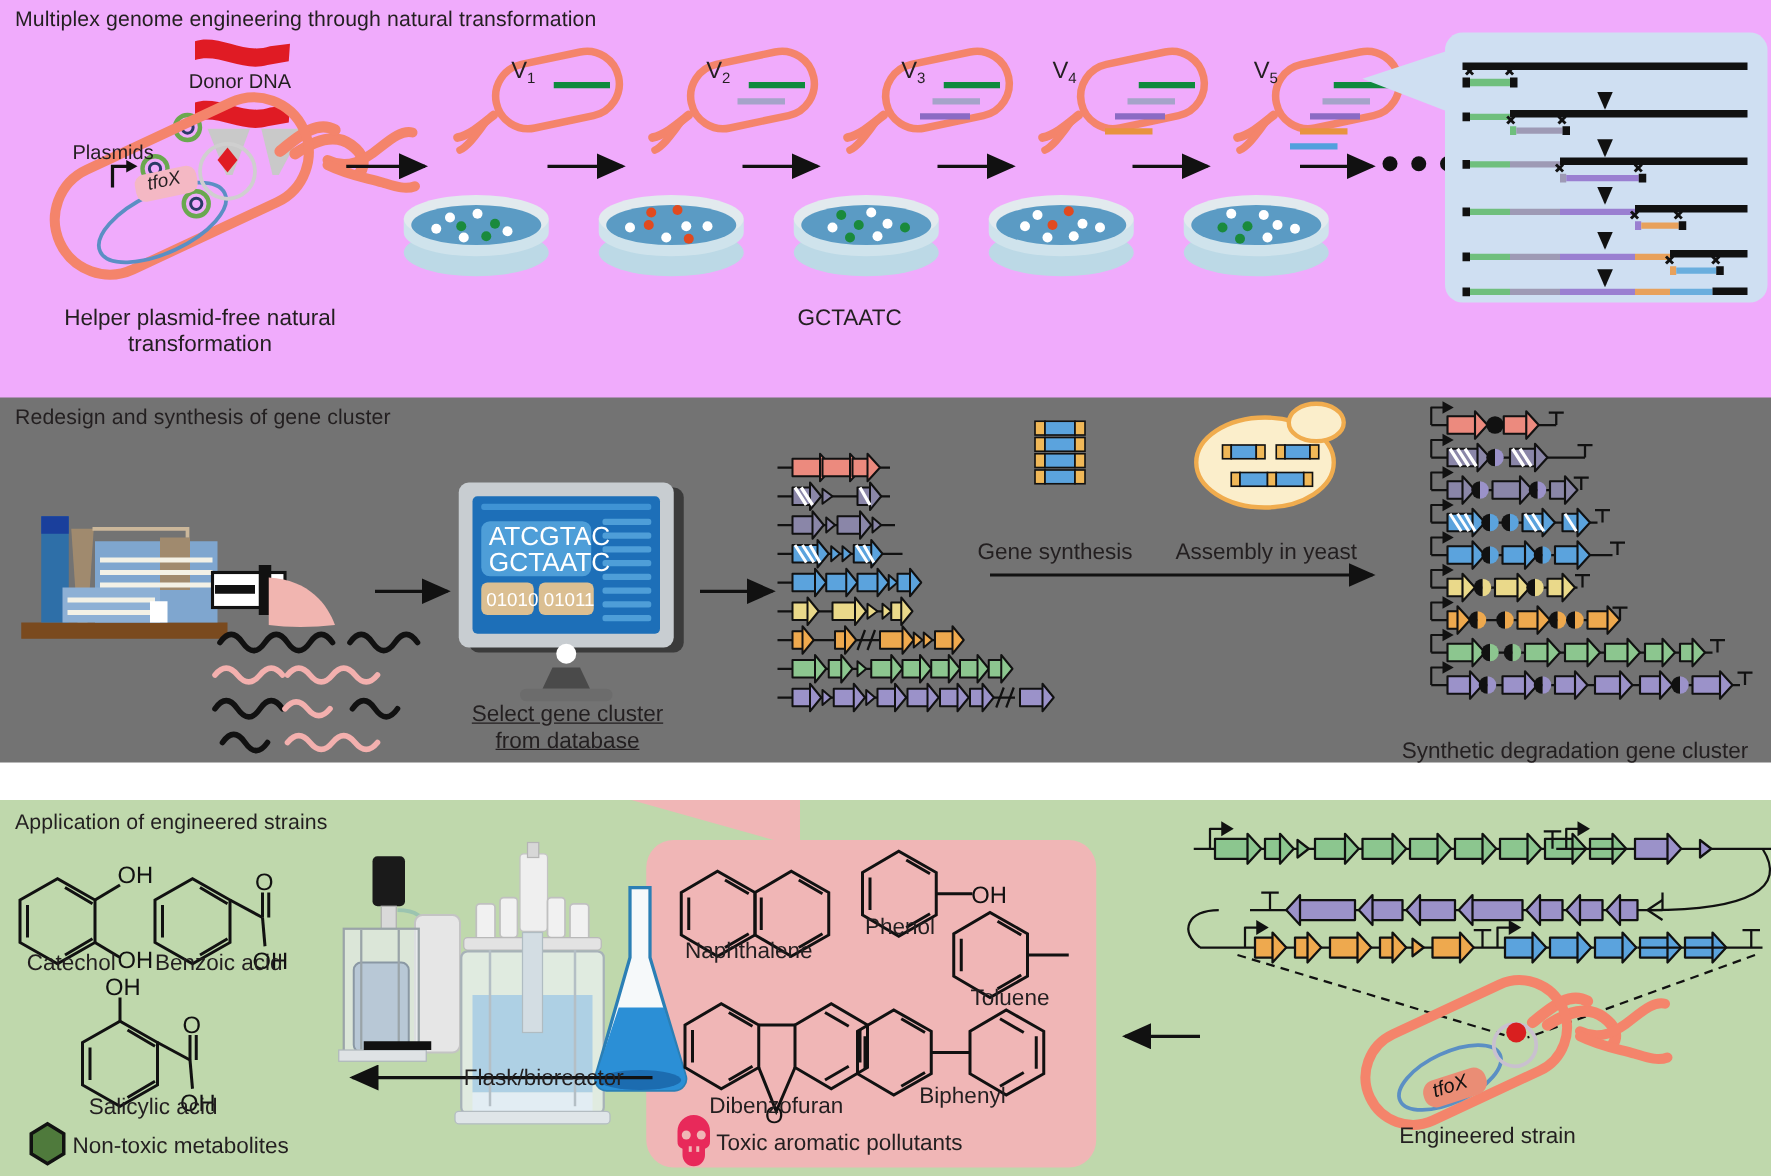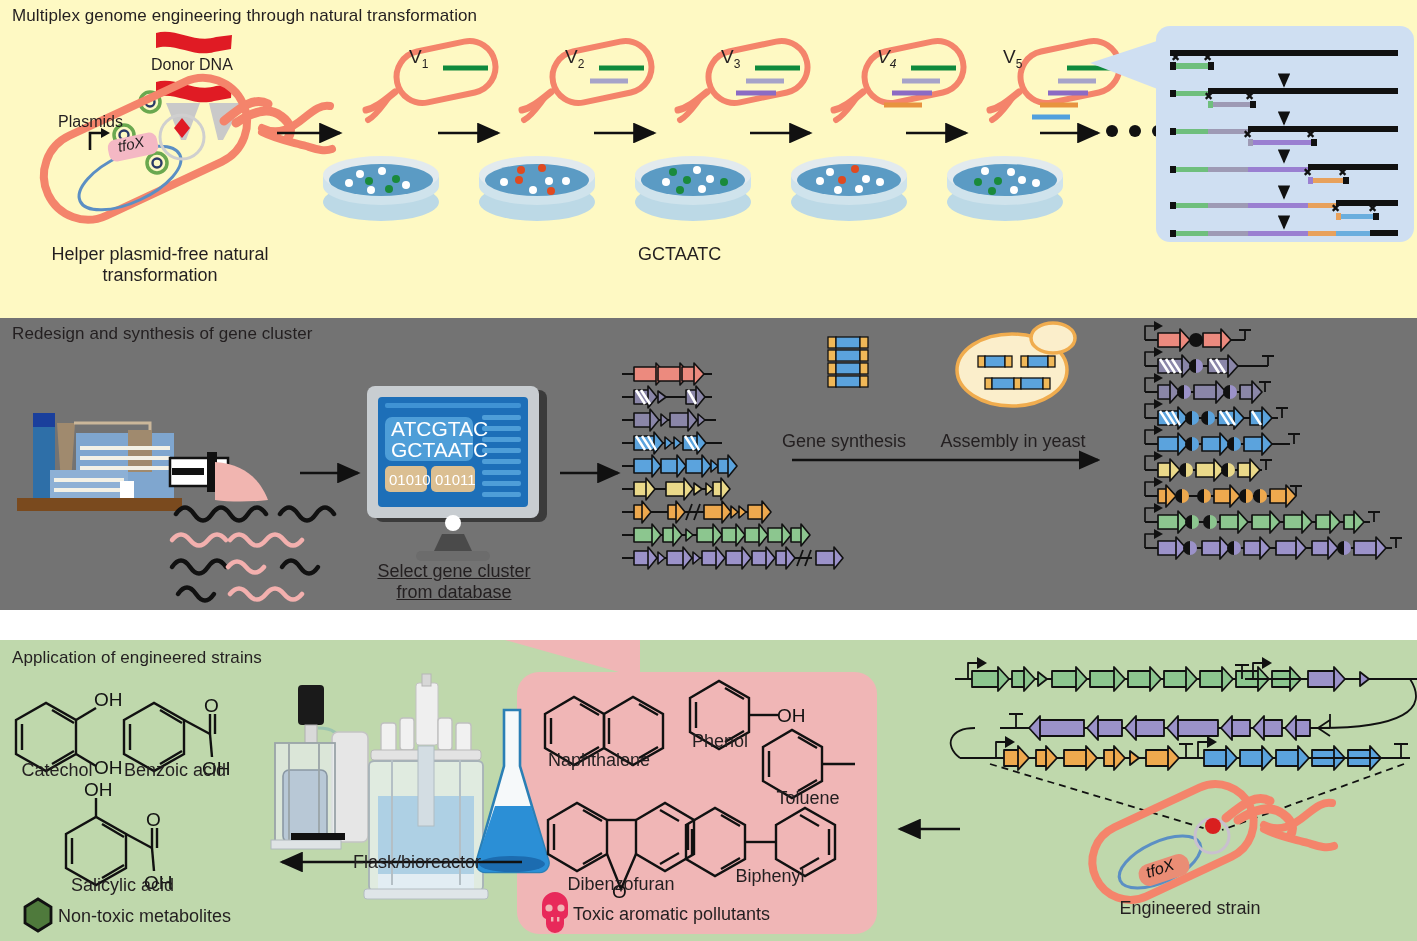--- a/index.html
+++ b/index.html
@@ -3,21 +3,21 @@
 <meta charset="utf-8">
 <style>
   * { box-sizing: border-box; margin:0; padding:0; }
   html,body { background:#ffffff; }
   body {
     width:1417px; height:941px; position:relative;
     font-family:"Liberation Sans", sans-serif;
     overflow:hidden;
   }
   .panel { position:absolute; left:0; width:1417px; }
-  #panel-top    { top:0;   height:352px; background:#fef9c3; }
+  #panel-top    { top:0;   height:352px; background:#f0abfc; }
   #panel-mid    { top:318px; height:292px; background:#737373; }
   #panel-bottom { top:640px; height:301px; background:#bfd8ac; }
 
   .panel-title {
     position:absolute; left:12px; top:6px;
     font-size:17px; color:#231f20; letter-spacing:.1px; white-space:nowrap;
   }
   #panel-bottom .panel-title { top:8px; }
 
   .lbl { position:absolute; font-size:18px; color:#231f20; text-align:center; white-space:nowrap; line-height:1.18; }
@@ -274,21 +274,21 @@
       <rect x="1248" y="231" width="60" height="5" fill="#9a7fd1"></rect>
       <rect x="1308" y="231" width="28" height="5" fill="#e8a15c"></rect>
       <rect x="1336" y="231" width="34" height="5" fill="#6aaede"></rect>
       <rect x="1370" y="230" width="28" height="6" fill="#111"></rect>
     </g>
   </svg>
 
   <div class="vtag" style="left:409px; top:46px;">V<sub>1</sub></div>
   <div class="vtag" style="left:565px; top:46px;">V<sub>2</sub></div>
   <div class="vtag" style="left:721px; top:46px;">V<sub>3</sub></div>
-  <div class="vtag" style="left:877px; top:46px;font-style:italic;">V<sub>4</sub></div>
+  <div class="vtag" style="left:842px; top:46px;">V<sub>4</sub></div>
   <div class="vtag" style="left:1003px; top:46px;">V<sub>5</sub></div>
 
   <div class="lbl two" style="left:35px; top:244px; width:250px;">Helper plasmid-free natural transformation</div>
   <div class="lbl" style="left:638px; top:244px;">GCTAATC</div>
 </div>
 
 <div class="panel" id="panel-mid">
   <div class="panel-title">Redesign and synthesis of gene cluster</div>
 
   <svg width="1417" height="292" viewBox="0 0 1417 292">
@@ -629,20 +629,21 @@
           <path d="M1344,223 a7,7 0 0 0 0,14 z" fill="#111" stroke="none"></path>
         <path d="M1354,223 h22 v14 h-22 z M1376,219 l10,11 l-10,11 z" fill="#9b92c9"></path>
         <path d="M1396,230 v-10 m-6,0 h12" stroke-width="1.8" fill="none"></path>
         </g>
     </g>
   </svg>
 
   <div class="lbl two" style="left:368px; top:243px; width:172px;text-decoration:underline;">Select gene cluster from database</div>
   <div class="lbl" style="left:782px; top:113px; width:118px;">Gene synthesis</div>
   <div class="lbl" style="left:938px; top:113px; width:150px;">Assembly in yeast</div>
+  <div class="lbl" style="left:1110px; top:272px; width:300px;">Synthetic degradation gene cluster</div>
 </div>
 
 <div class="panel" id="panel-bottom">
   <div class="panel-title">Application of engineered strains</div>
 
   <svg width="1417" height="301" viewBox="0 0 1417 301">
     <defs>
       <marker id="arrowB3" markerWidth="9" markerHeight="8" refX="8" refY="4" orient="auto">
         <path d="M0,0 L9,4 L0,8 z" fill="#111"></path>
       </marker>
@@ -864,21 +865,21 @@
       <rect x="1138" y="219" width="52" height="22" rx="10" fill="#ea8d75" transform="rotate(-18 1164 230)"></rect>
       <text x="1148" y="238" font-size="16" font-style="italic" fill="#111" transform="rotate(-18 1148 238)" font-family="Liberation Sans, sans-serif">tfoX</text>
     </g>
   </svg>
 
   <div class="lbl" style="left:-8px; top:120px; width:130px;">Catechol</div>
   <div class="lbl" style="left:100px; top:120px; width:150px;">Benzoic acid</div>
   <div class="lbl" style="left:40px; top:235px; width:165px;">Salicylic acid</div>
   <div class="lbl" style="left:58px; top:266px;">Non-toxic metabolites</div>
 
-  <div class="lbl" style="left:342px; top:212px; width:150px;">Flask/bioreactor</div>
+  <div class="lbl" style="left:360px; top:212px; width:150px;">Flask/bioreactor</div>
 
   <div class="lbl" style="left:534px; top:110px; width:130px;">Naphthalene</div>
   <div class="lbl" style="left:683px; top:91px; width:74px;">Phenol</div>
   <div class="lbl" style="left:768px; top:148px; width:80px;">Toluene</div>
   <div class="lbl" style="left:546px; top:234px; width:150px;">Dibenzofuran</div>
   <div class="lbl" style="left:712px; top:226px; width:116px;">Biphenyl</div>
   <div class="lbl" style="left:573px; top:264px;">Toxic aromatic pollutants</div>
 
   <div class="lbl" style="left:1090px; top:258px; width:200px;">Engineered strain</div>
 </div>

